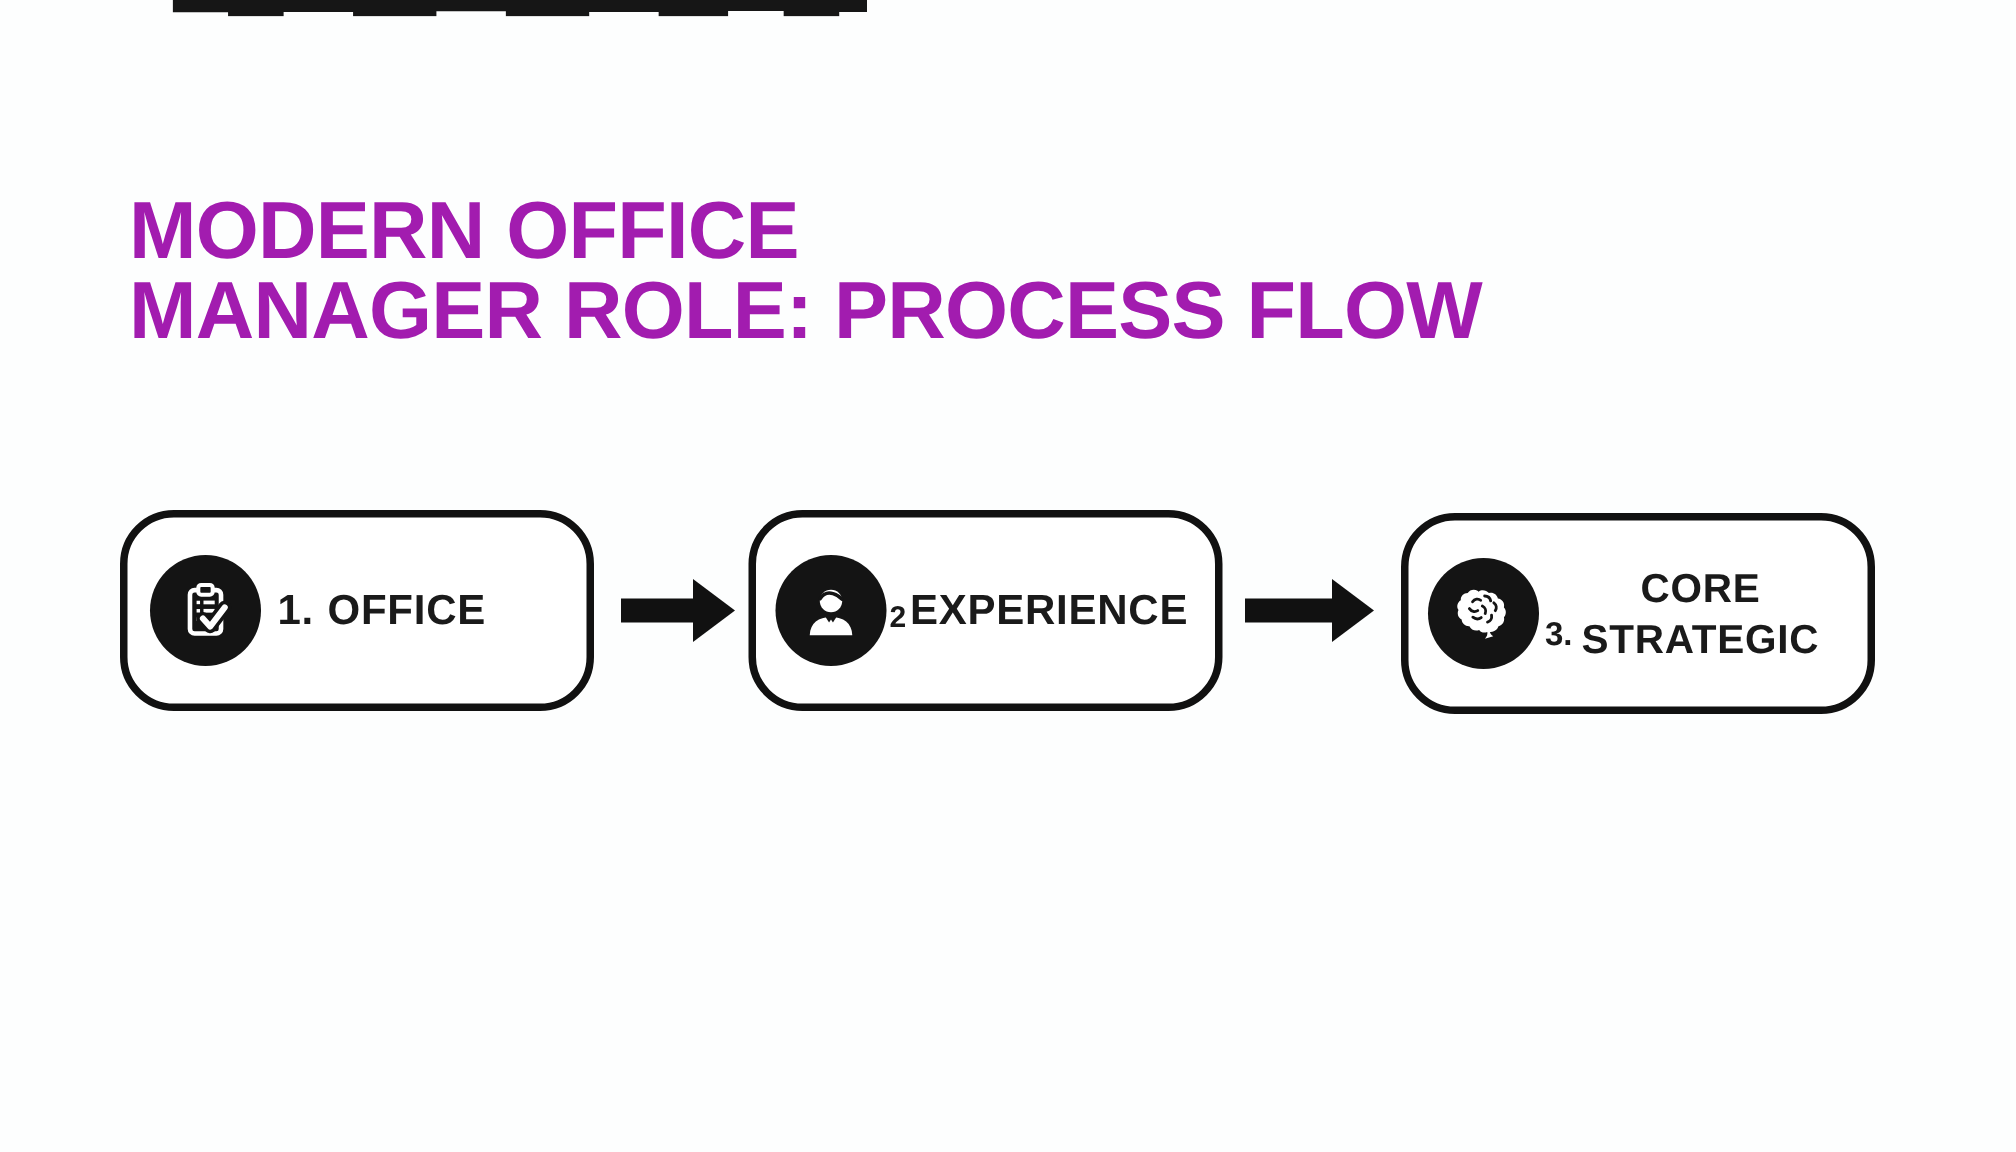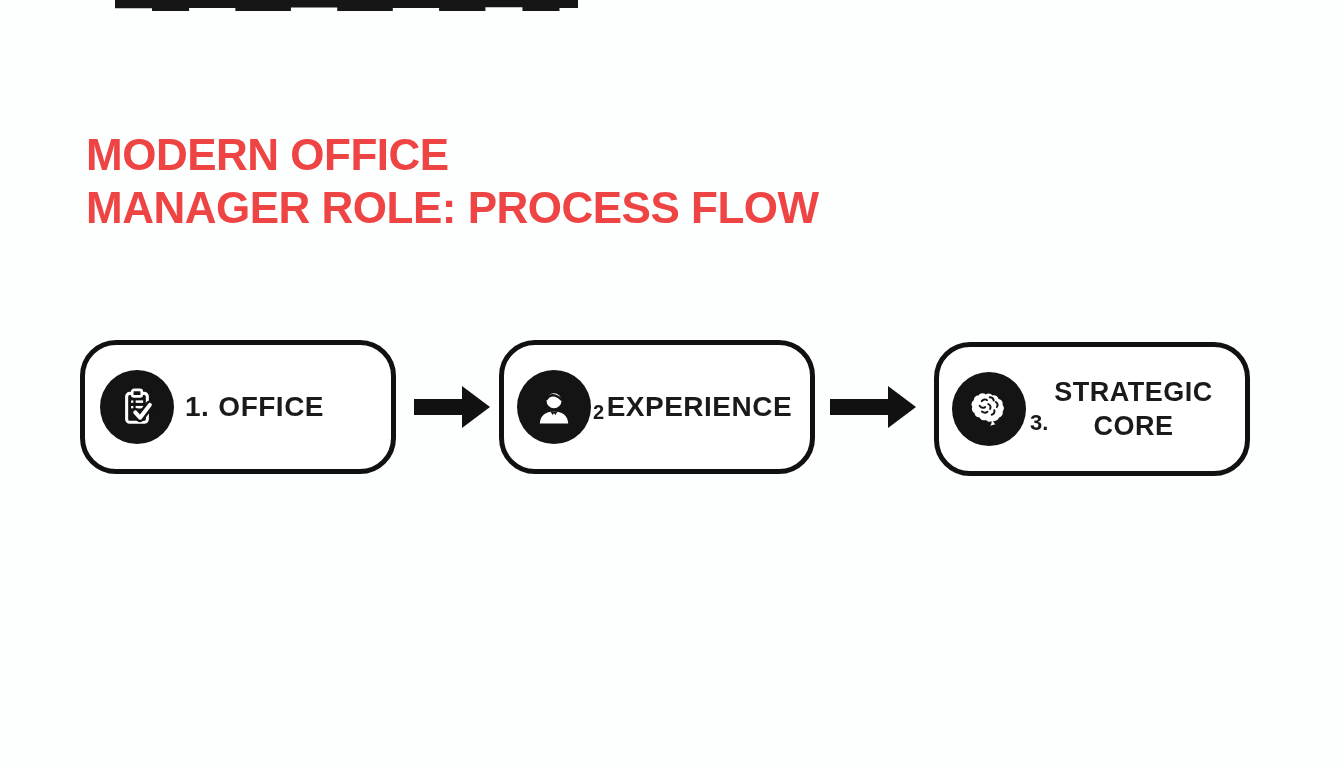--- a/index.html
+++ b/index.html
@@ -29,23 +29,23 @@
     clip-path: polygon(0 0, 100% 0, 100% 72%, 96% 72%, 96% 100%, 88% 100%, 88% 66%,
       80% 66%, 80% 100%, 70% 100%, 70% 72%, 60% 72%, 60% 100%, 48% 100%, 48% 68%,
       38% 68%, 38% 100%, 26% 100%, 26% 72%, 16% 72%, 16% 100%, 8% 100%, 8% 74%, 0 74%);
   }
 
   
   .title {
     position: absolute;
     left: 86px;
     top: 128px;
-    color: #ef4444;
+    color: #a21caf;
     font-weight: bold;
-    font-size: 44px;
+    font-size: 54px;
     line-height: 53px;
     letter-spacing: -0.5px;
     white-space: nowrap;
   }
 
   
   .step-box {
     position: absolute;
     top: 340px;
     width: 306px;
@@ -184,19 +184,19 @@
         <path d="M15.6,8.3 C16.5,9 16.7,10.1 16.1,11" fill="none" stroke="#141414" stroke-width="1" stroke-linecap="round"></path>
         <path d="M7.1,10.3 C7.8,11.3 9,11.6 10,11" fill="none" stroke="#141414" stroke-width="1" stroke-linecap="round"></path>
         <path d="M11.6,9.4 C12.6,9.9 13,11 12.6,12" fill="none" stroke="#141414" stroke-width="1" stroke-linecap="round"></path>
         <path d="M14.8,12.6 C15,13.7 14.4,14.7 13.4,15" fill="none" stroke="#141414" stroke-width="1" stroke-linecap="round"></path>
         <path d="M8.3,13.3 C9.2,14 10.4,14 11.2,13.4" fill="none" stroke="#141414" stroke-width="1" stroke-linecap="round"></path>
       </svg>
     </div>
     <div class="step-text">
       <span class="step-number">3.</span>
       <span class="step-label-lines">
+        <div>CORE</div>
         <div>STRATEGIC</div>
-        <div>CORE</div>
       </span>
     </div>
   </div>
 
 </div>
 
 </body></html>

